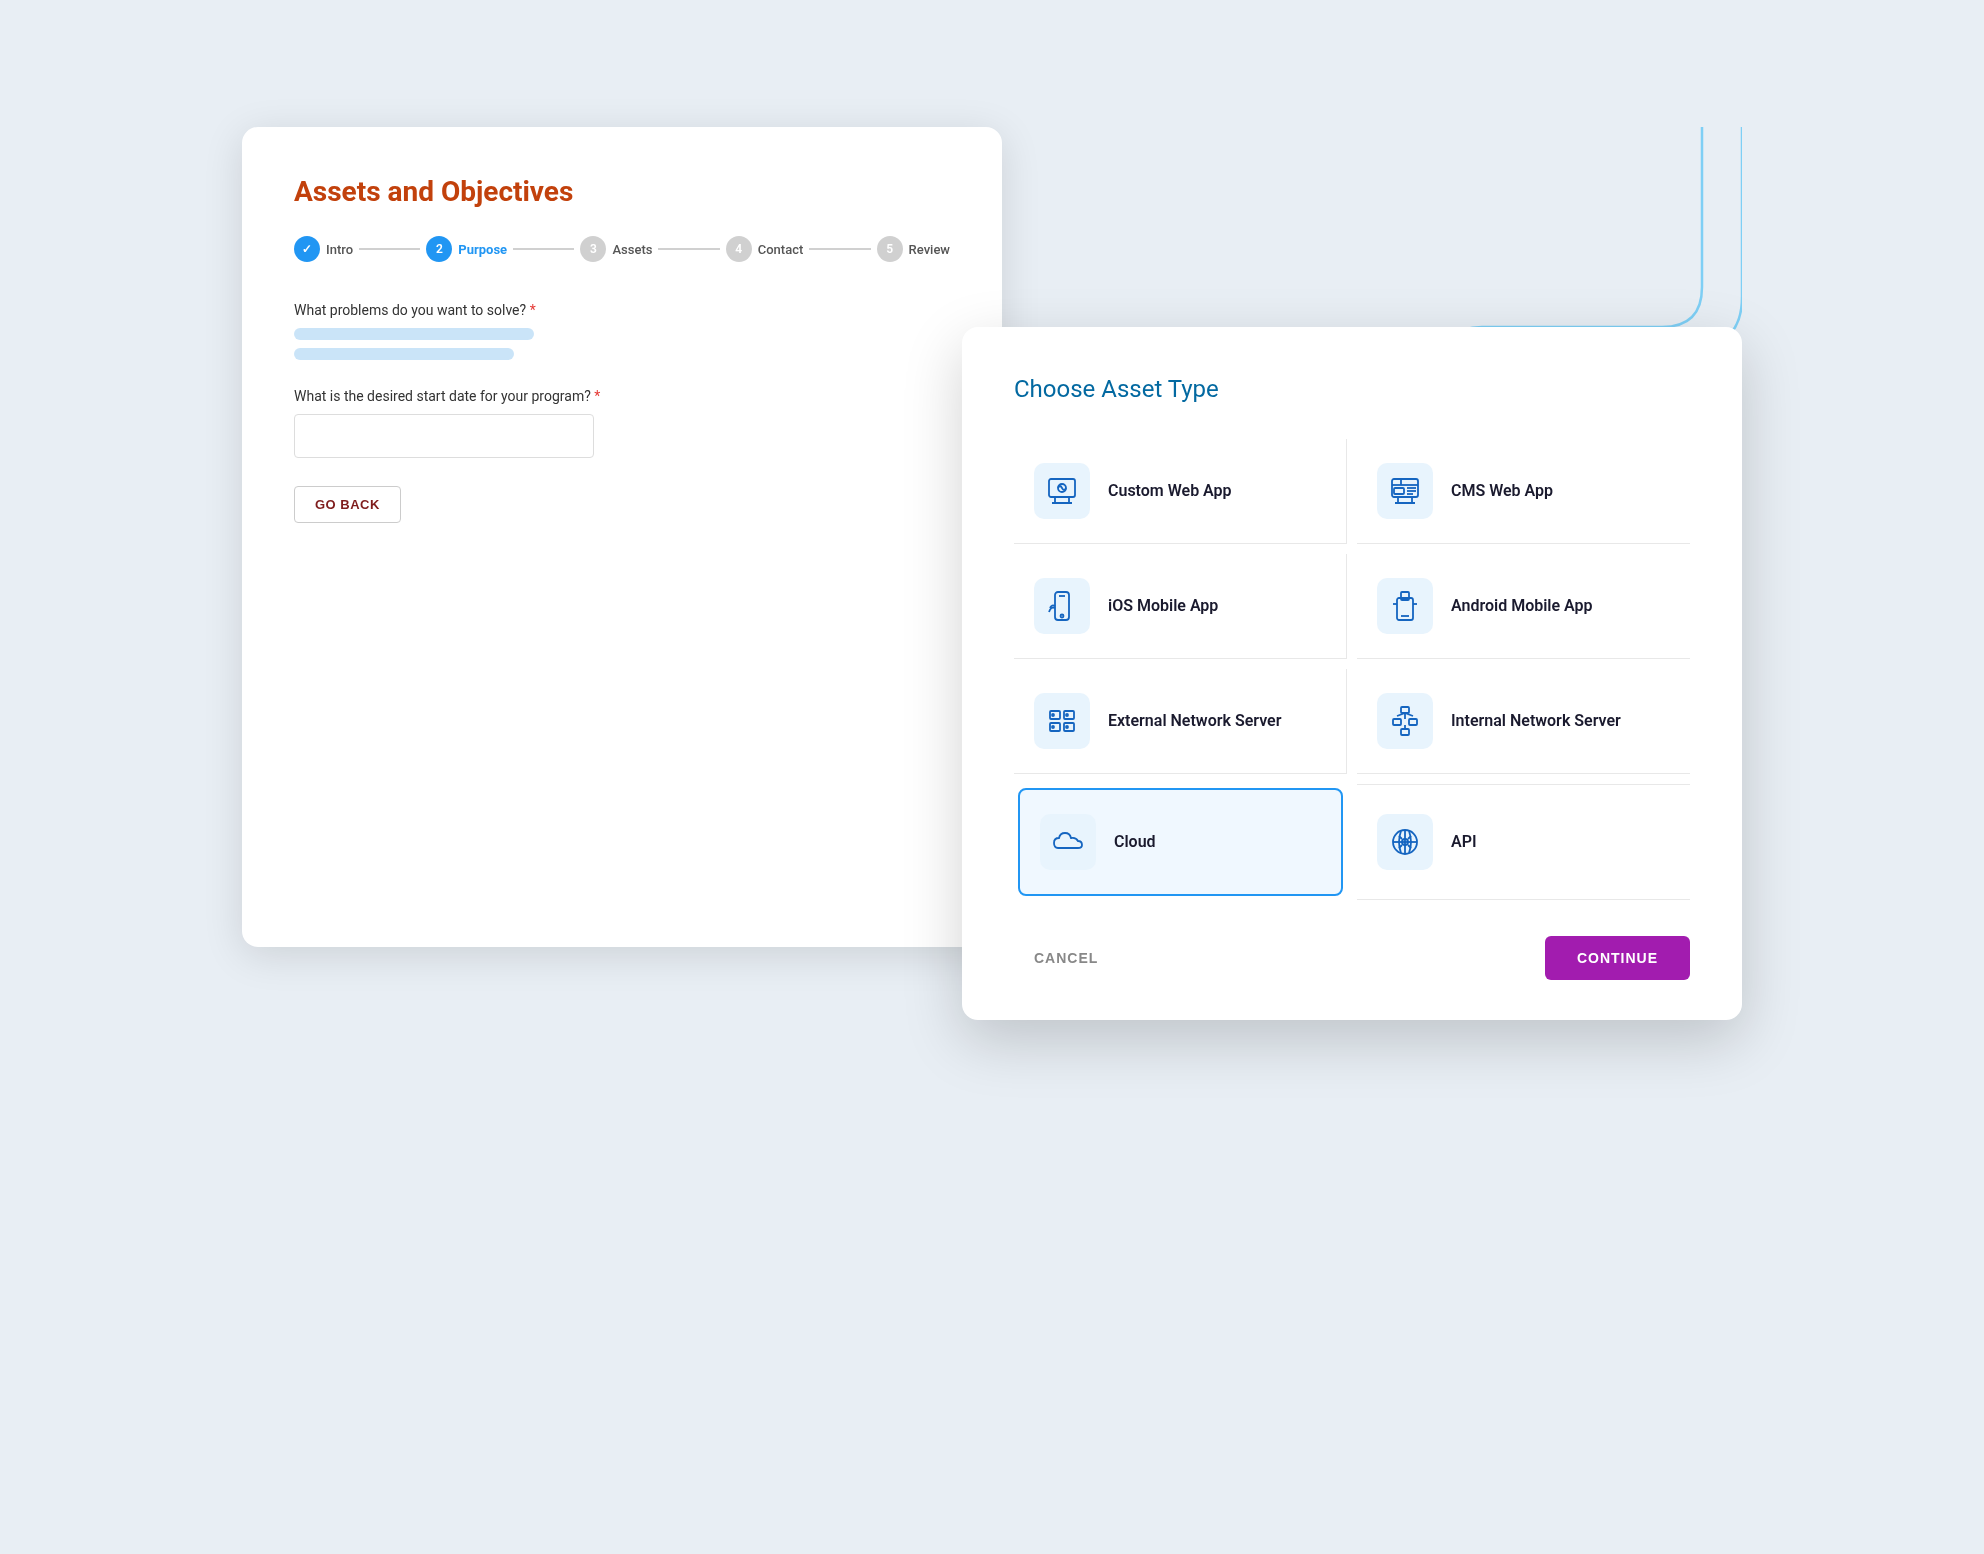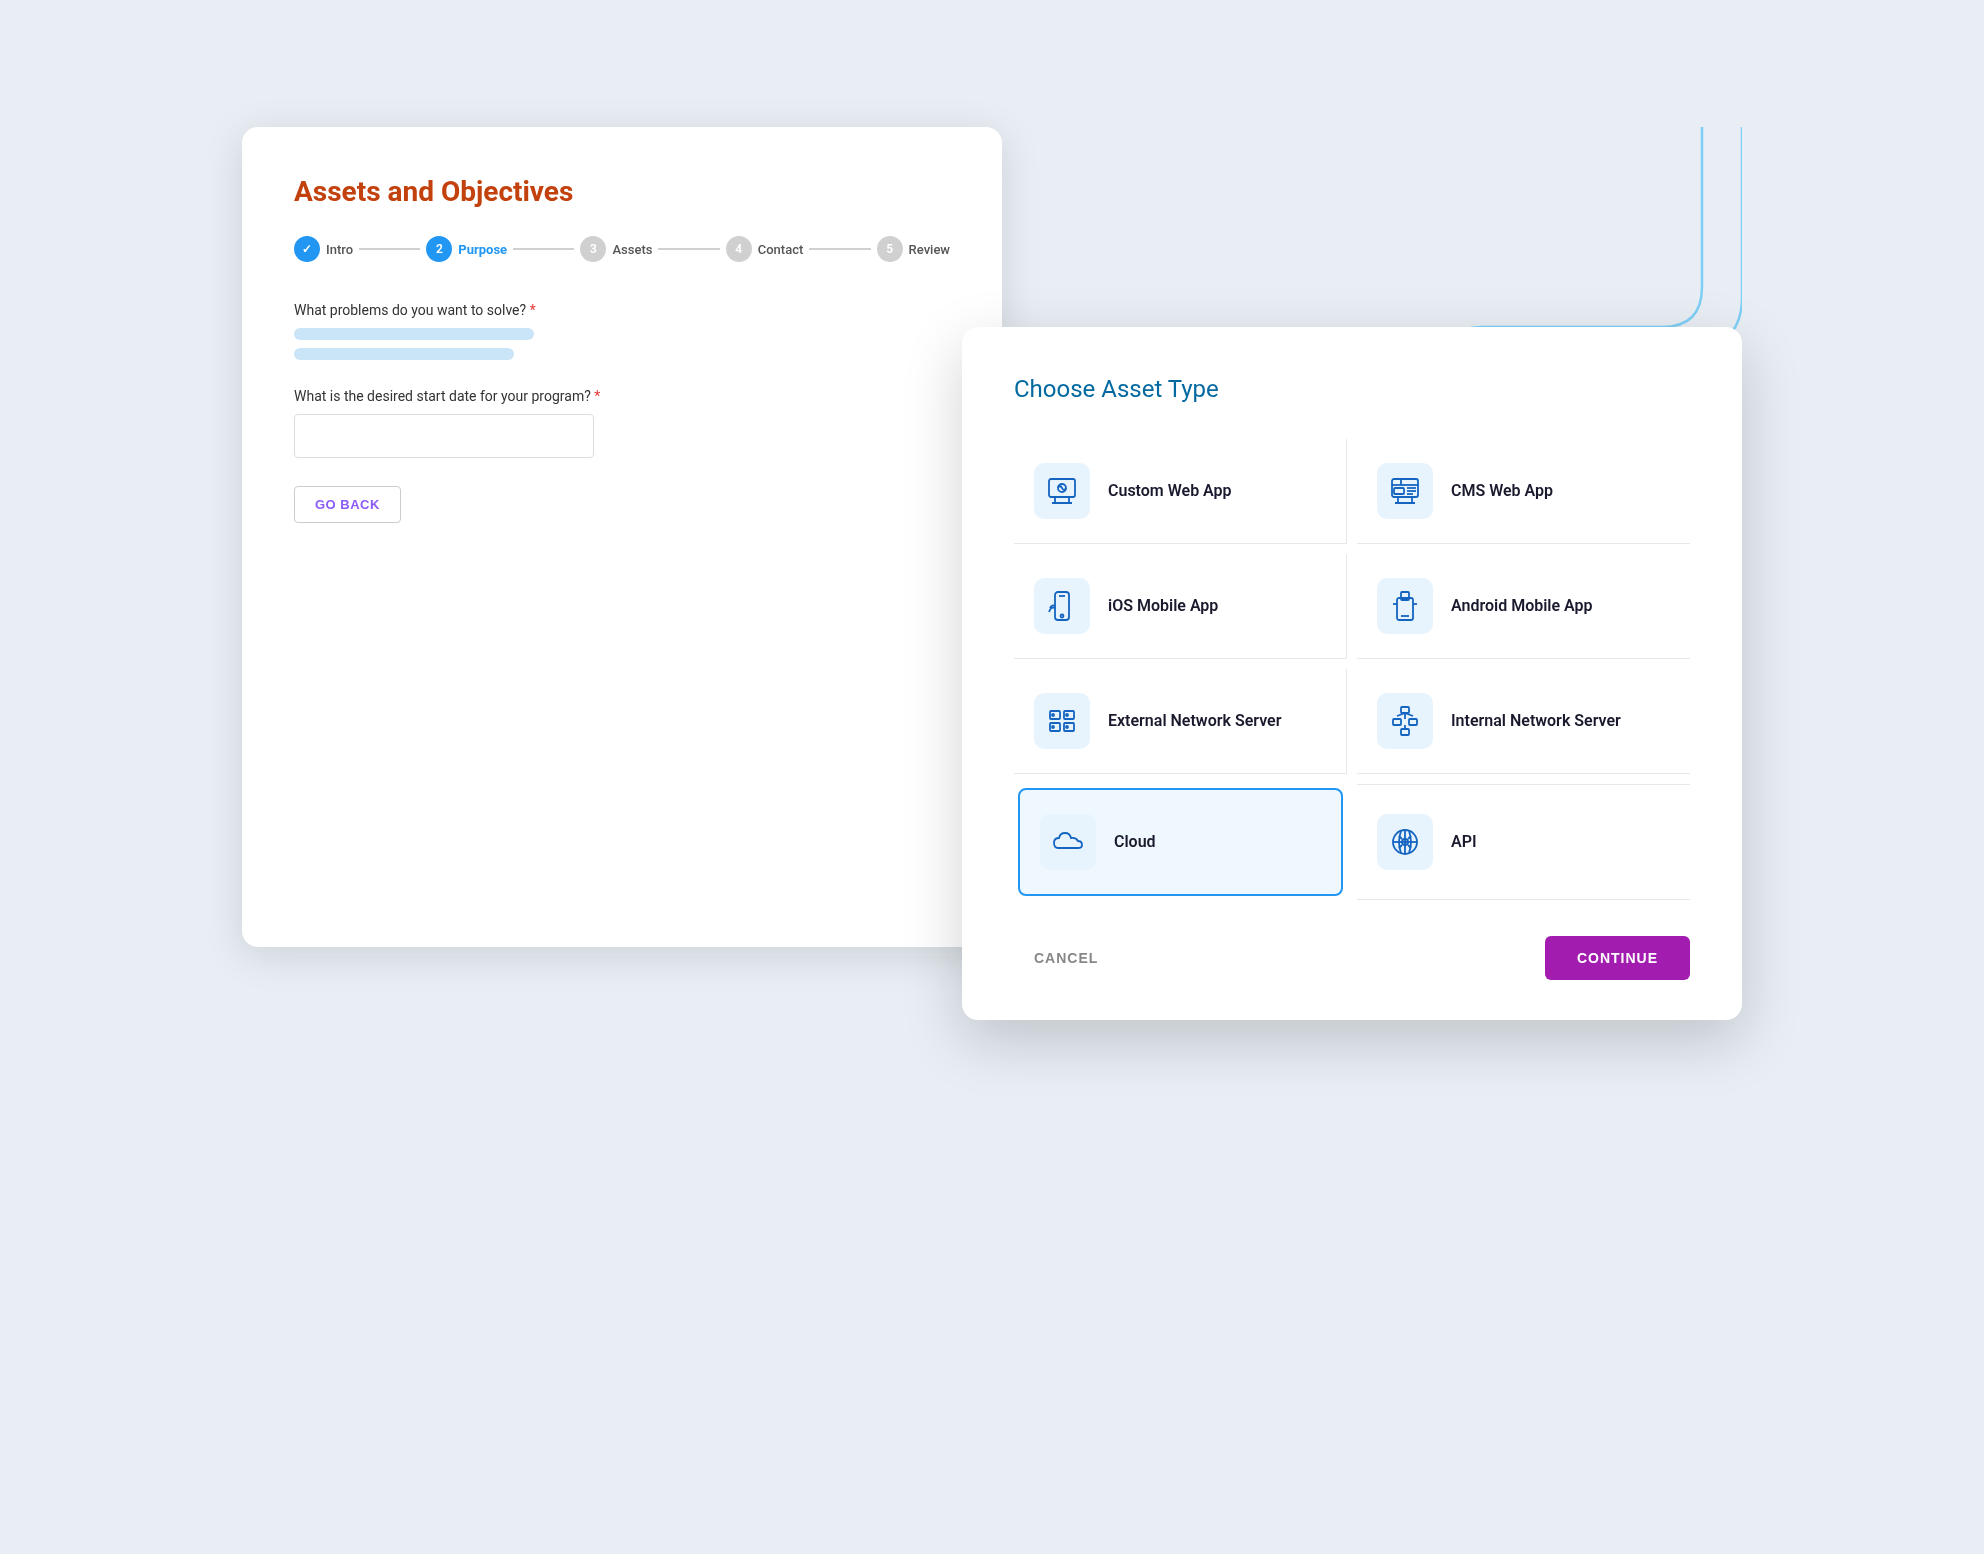--- a/index.html
+++ b/index.html
@@ -142,21 +142,21 @@
       background: #fff;
     }
 
     .go-back-btn {
       border: 1px solid #ccc;
       background: #fff;
       padding: 10px 20px;
       font-size: 13px;
       font-weight: 600;
       letter-spacing: 0.5px;
-      color: #8b5cf6;
+      color: #7f1d1d;
       border-radius: 4px;
       cursor: pointer;
     }
 
     
     .deco-lines {
       position: absolute;
       top: 0;
       right: 0;
       width: 420px;

